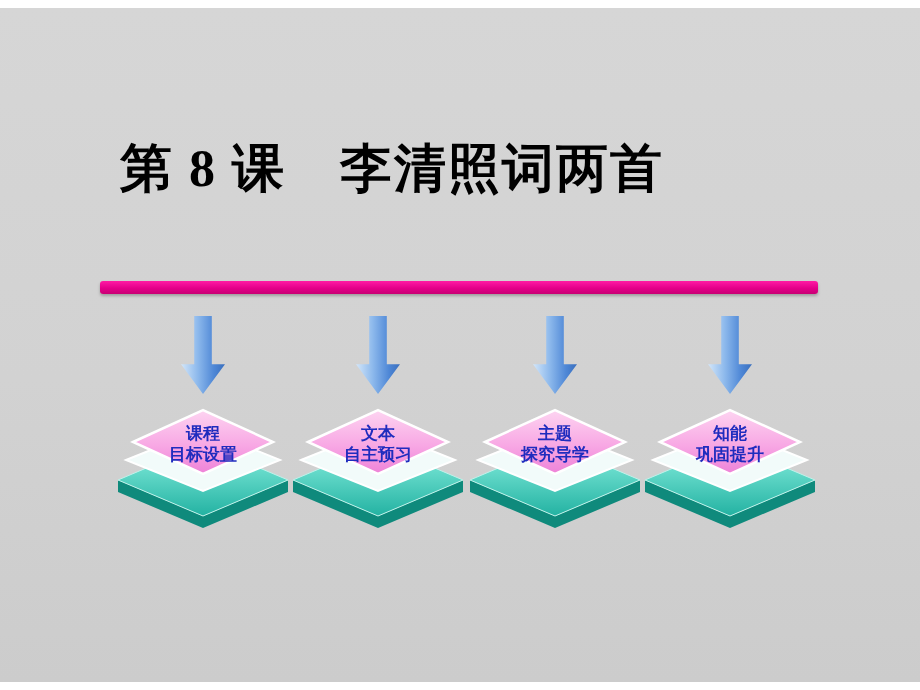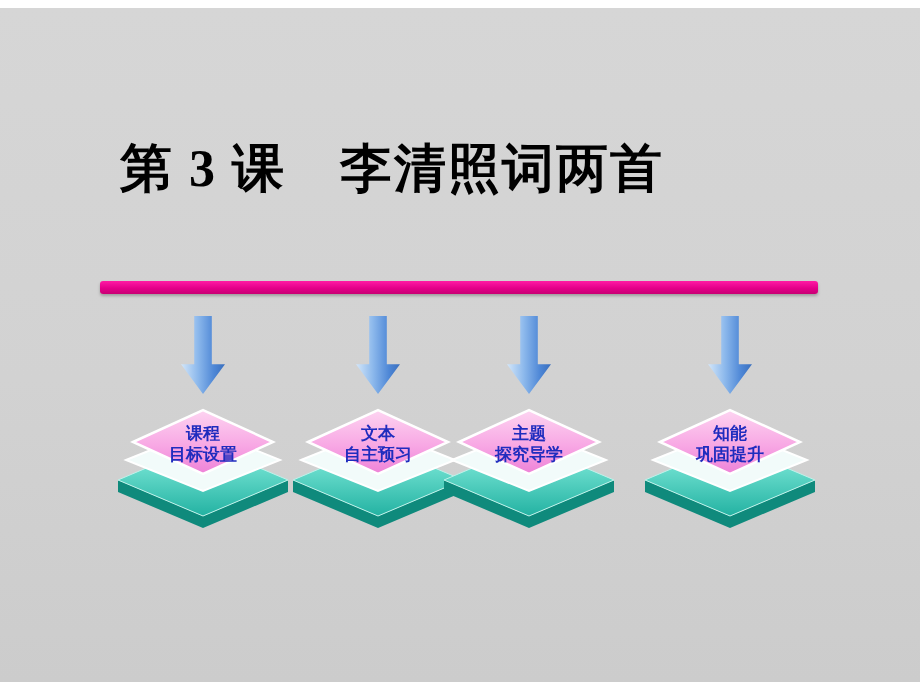--- a/index.html
+++ b/index.html
@@ -38,37 +38,37 @@
     box-shadow: 0 2px 3px rgba(0,0,0,0.25);
   }
   .nav-item {
     position: absolute;
     top: 308px;
     width: 180px;
     text-align: center;
   }
   .nav-item.i0 { left: 113px; }
   .nav-item.i1 { left: 288px; }
-  .nav-item.i2 { left: 439px; }
+  .nav-item.i2 { left: 465px; }
   .nav-item.i3 { left: 640px; text-decoration: underline; }
   .arrow {
     width: 44px; height: 78px;
     margin: 0 auto;
     background: linear-gradient(90deg, #d3e6f9 0%, #8db9ec 38%, #4e87d6 75%, #3a6fbe 100%);
     clip-path: polygon(30% 0, 70% 0, 70% 62%, 100% 62%, 50% 100%, 0 62%, 30% 62%);
   }
   .stack { display: block; margin: 14px auto 0 auto; }
   svg text { font-family: "Liberation Sans", sans-serif; }
 </style>
 </head>
 <body>
 
 <div class="slide">
 
-  <div class="title">第 3 课　李清照词两首</div>
+  <div class="title">第 8 课　李清照词两首</div>
 
   <div class="divider"></div>
 
   <div class="nav-item i0">
     <div class="arrow"></div>
     <svg class="stack" width="180" height="124" viewBox="0 0 180 124">
       <defs>
         <linearGradient id="teal0" x1="0" y1="0" x2="0" y2="1">
           <stop offset="0" stop-color="#8df2e2"></stop>
             <stop offset="1" stop-color="#23b2a2"></stop>

